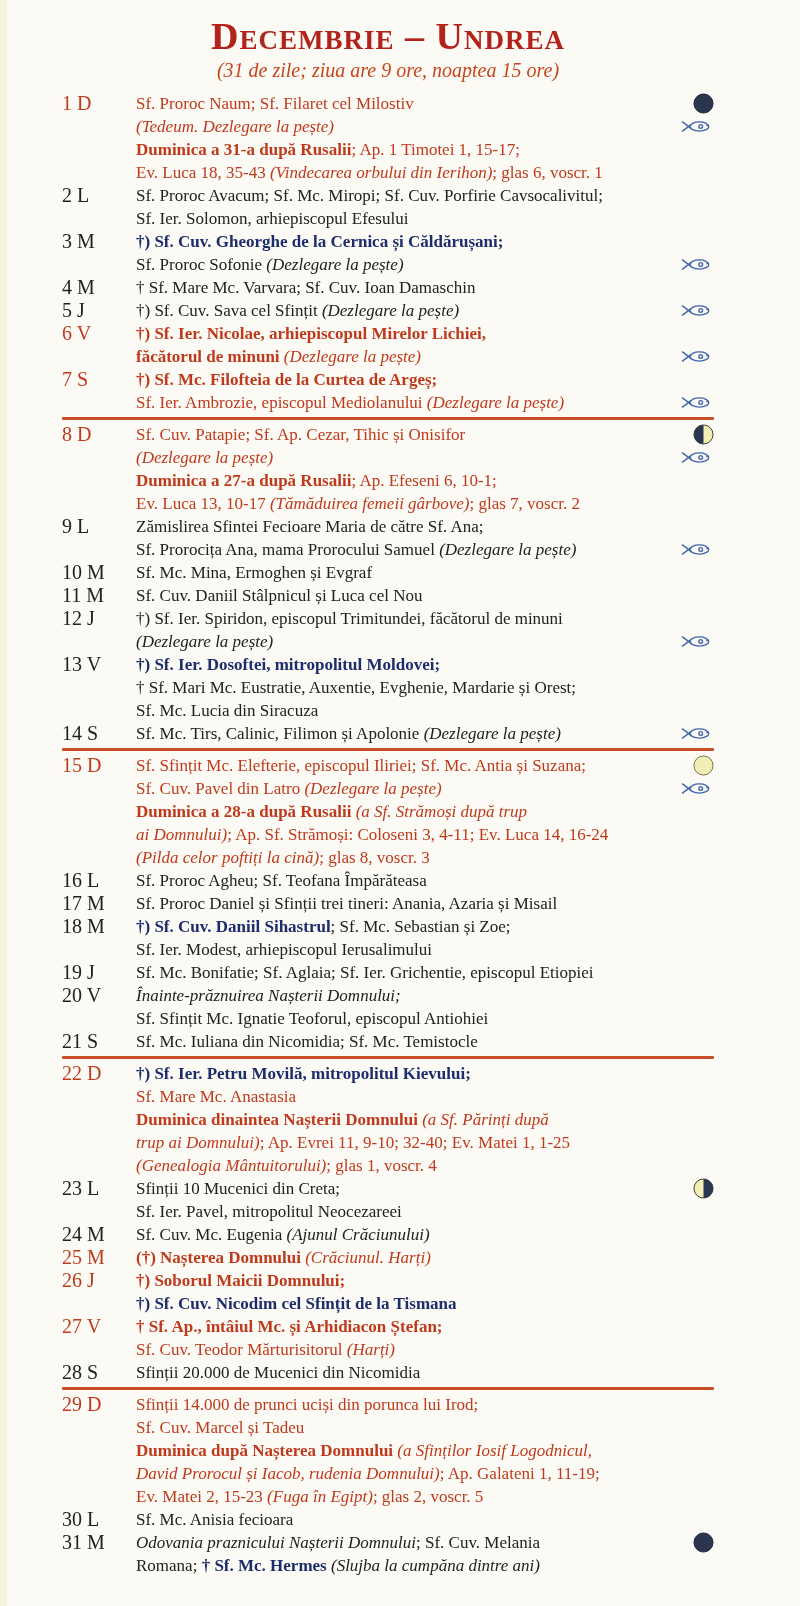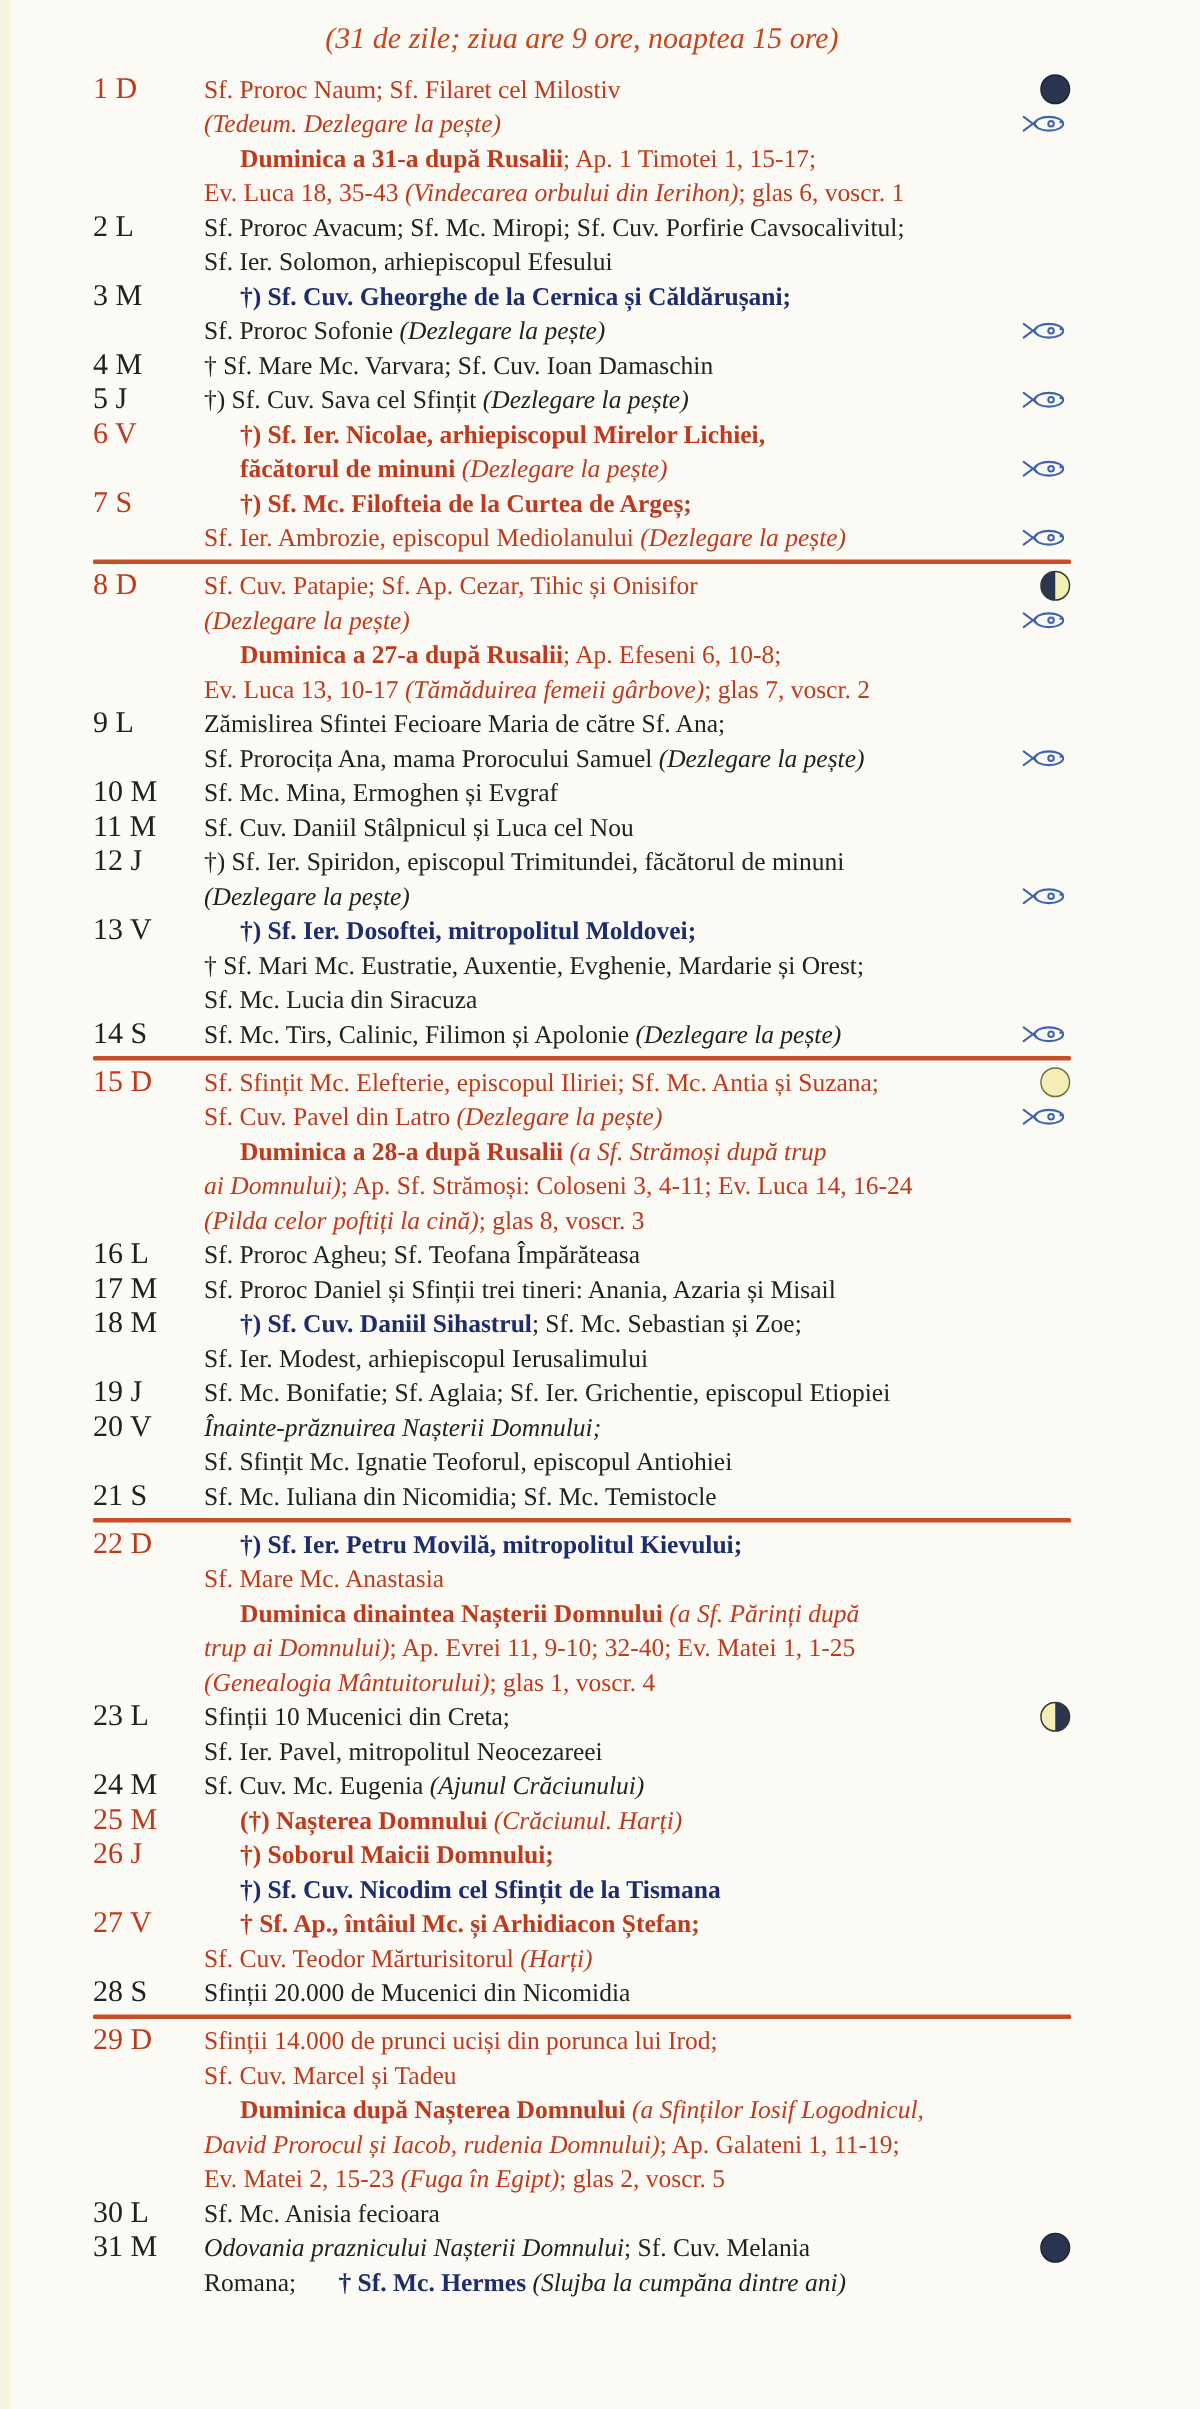--- a/index.html
+++ b/index.html
@@ -26,34 +26,35 @@
   .entry-row{display:flex;align-items:flex-start;}
   .day-label{
     flex:0 0 74px;font-size:20px;line-height:23px;white-space:pre;
   }
   .entry-lines{flex:1;min-width:0;text-align:right;}
   .cal-line{display:flex;align-items:center;font-size:17px;line-height:23px;height:23px;}
   .seg{white-space:pre;}
   .c-red{color:var(--red);}
   .c-navy{color:var(--navy);}
   .c-black{color:var(--ink);}
-  .b{font-weight:bold;margin-left:24px;}
+  .b{font-weight:bold;}
   .i{font-style:italic;}
   .line-icons{margin-left:auto;display:flex;align-items:center;gap:5px;padding-left:8px;}
   .separator{
     height:3px;background:var(--sep);margin:3px 0;border-radius:1px;
   }
   .icon{display:inline-flex;align-items:center;}
   svg{display:block;}
 </style>
 </head>
 <body>
 
 <div class="page">
   <div class="header">
+    <div class="title">Decembrie – Undrea</div>
     <div class="subtitle">(31 de zile; ziua are 9 ore, noaptea 15 ore)</div>
   </div>
   <div class="cal">
       <div class="entry-row">
         <div class="day-label c-red">1 D</div>
         <div class="entry-lines">
           <div class="cal-line">
             <span class="seg c-red">Sf. Proroc Naum; Sf. Filaret cel Milostiv</span>
             <span class="line-icons">
               <span class="icon">
@@ -232,21 +233,21 @@
                     <ellipse cx="20" cy="8" rx="10.3" ry="5"></ellipse>
                     <circle cx="21.5" cy="8" r="2"></circle>
                   </g>
                   <circle cx="28.6" cy="6.8" r="1" fill="#3f63ae"></circle>
                 </svg>
               </span>
             </span>
           </div>
           <div class="cal-line">
             <span class="seg c-red b">Duminica a 27-a după Rusalii</span>
-            <span class="seg c-red">; Ap. Efeseni 6, 10-8;</span>
+            <span class="seg c-red">; Ap. Efeseni 6, 10-1;</span>
           </div>
           <div class="cal-line">
             <span class="seg c-red">Ev. Luca 13, 10-17 </span>
             <span class="seg c-red i">(Tămăduirea femeii gârbove)</span>
             <span class="seg c-red">; glas 7, voscr. 2</span>
           </div>
         </div>
       </div>
       <div class="entry-row">
         <div class="day-label c-black">9 L</div>

